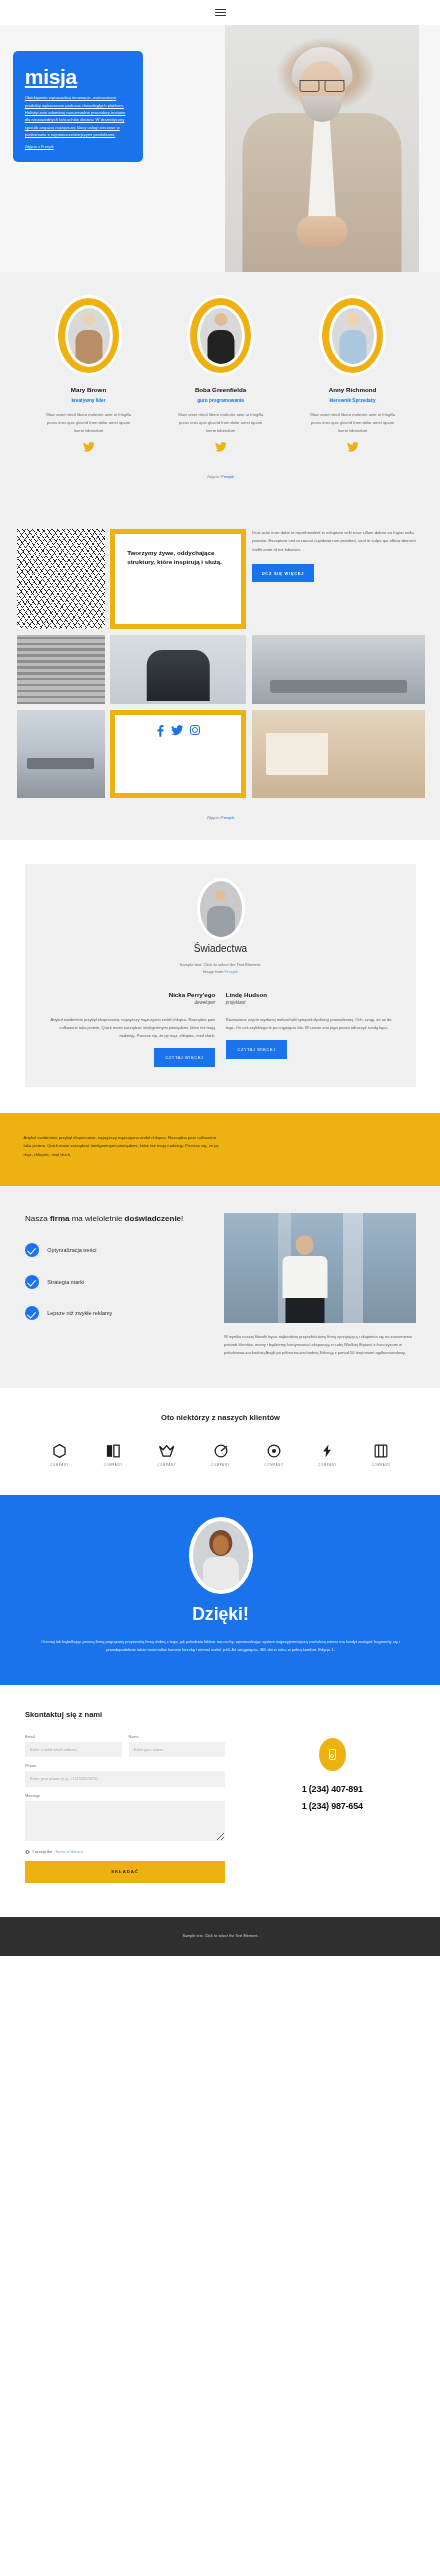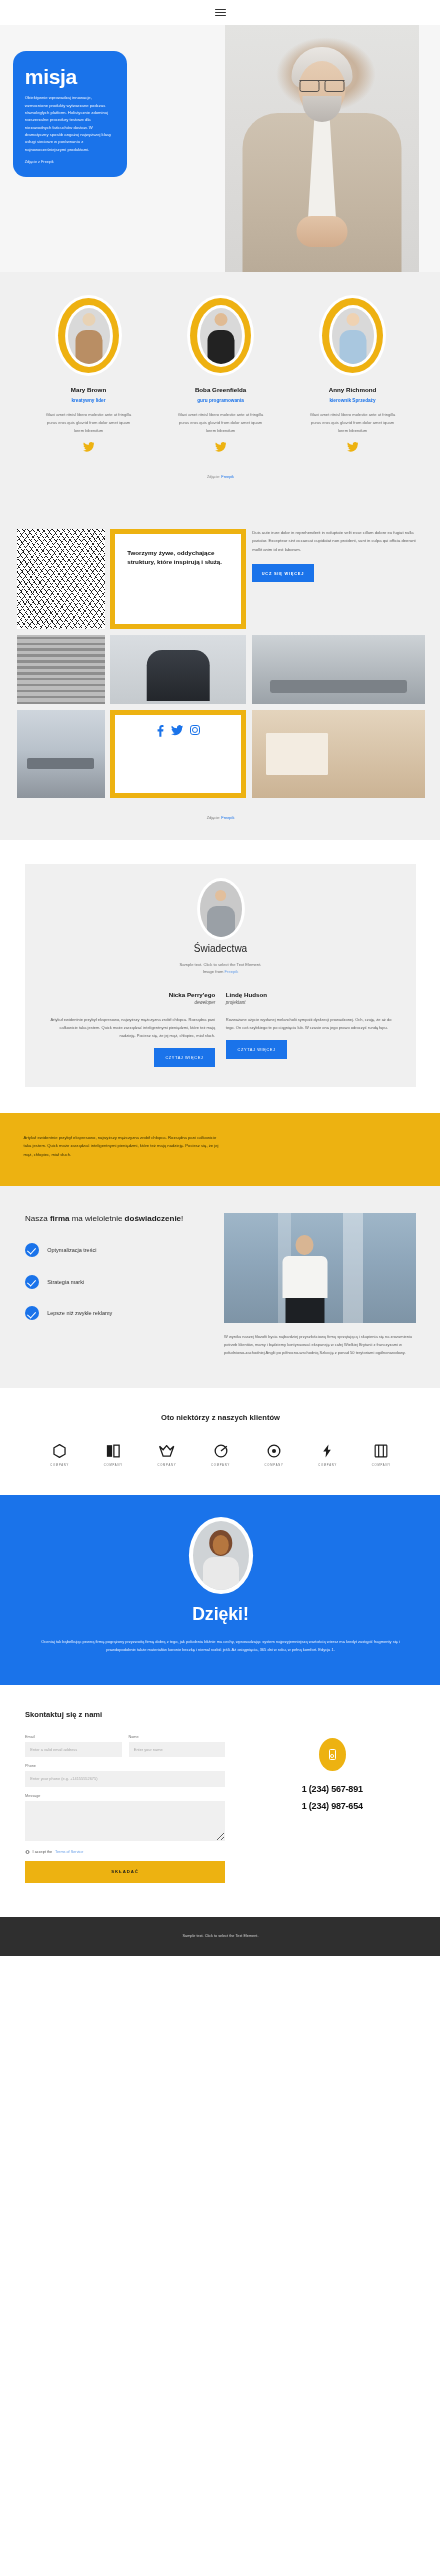--- a/index.html
+++ b/index.html
@@ -69,23 +69,23 @@
     width:53px; height:118px; background:#f2f0ec;
     clip-path: polygon(36% 0,64% 0,78% 100%,22% 100%);
   }
   .hero-photo .hp-hands {
     position:absolute; left:50%; bottom:25px; transform:translateX(-50%);
     width:51px; height:31px; border-radius:15.3px;
     background: linear-gradient(180deg,#e2c4a8,#d2ac8c);
   }
 
   .hero-card {
-    position: absolute; left: 13px; top: 26px; width: 114px;
-    background: #1a73ea; color: #fff; border-radius: 13px;
-    padding: 15.3px 11.8px 13px 11.8px; z-index: 3;
+    position: absolute; left: 13px; top: 26px; width: 130px;
+    background: #1a73ea; color: #fff; border-radius: 5px;
+    padding: 15.3px 11.8px 13px 11.8px; z-index: 3; text-decoration: underline;
   }
   .hero-card h1 {
     font-size: 21px; font-weight: 700; letter-spacing: -0.3px; margin-bottom: 7px;
     line-height: 1;
   }
   .hero-card p.body {
     font-size: 4.2px; line-height: 1.75; color: #eef4ff; margin-bottom: 7px;
   }
   .hero-card .credit { font-size: 3.8px; color: #e6eeff; }
 
@@ -629,21 +629,21 @@
           <input type="checkbox" style="">
           <span>I accept the </span>
           <a href="#">Terms of Service</a>
         </div>
         <button class="btn-submit">SKŁADAĆ</button>
       </div>
       <div class="contact-right">
         <div class="phone-badge">
             <div class="ph"></div>
           </div>
-        <div class="num">1 (234) 567-891</div>
+        <div class="num">1 (234) 407-891</div>
         <div class="num">1 (234) 987-654</div>
       </div>
     </div>
   </div>
 
   <div class="footer">
     <span>Sample text. Click to select the Text Element.</span>
   </div>
 
 </div>

